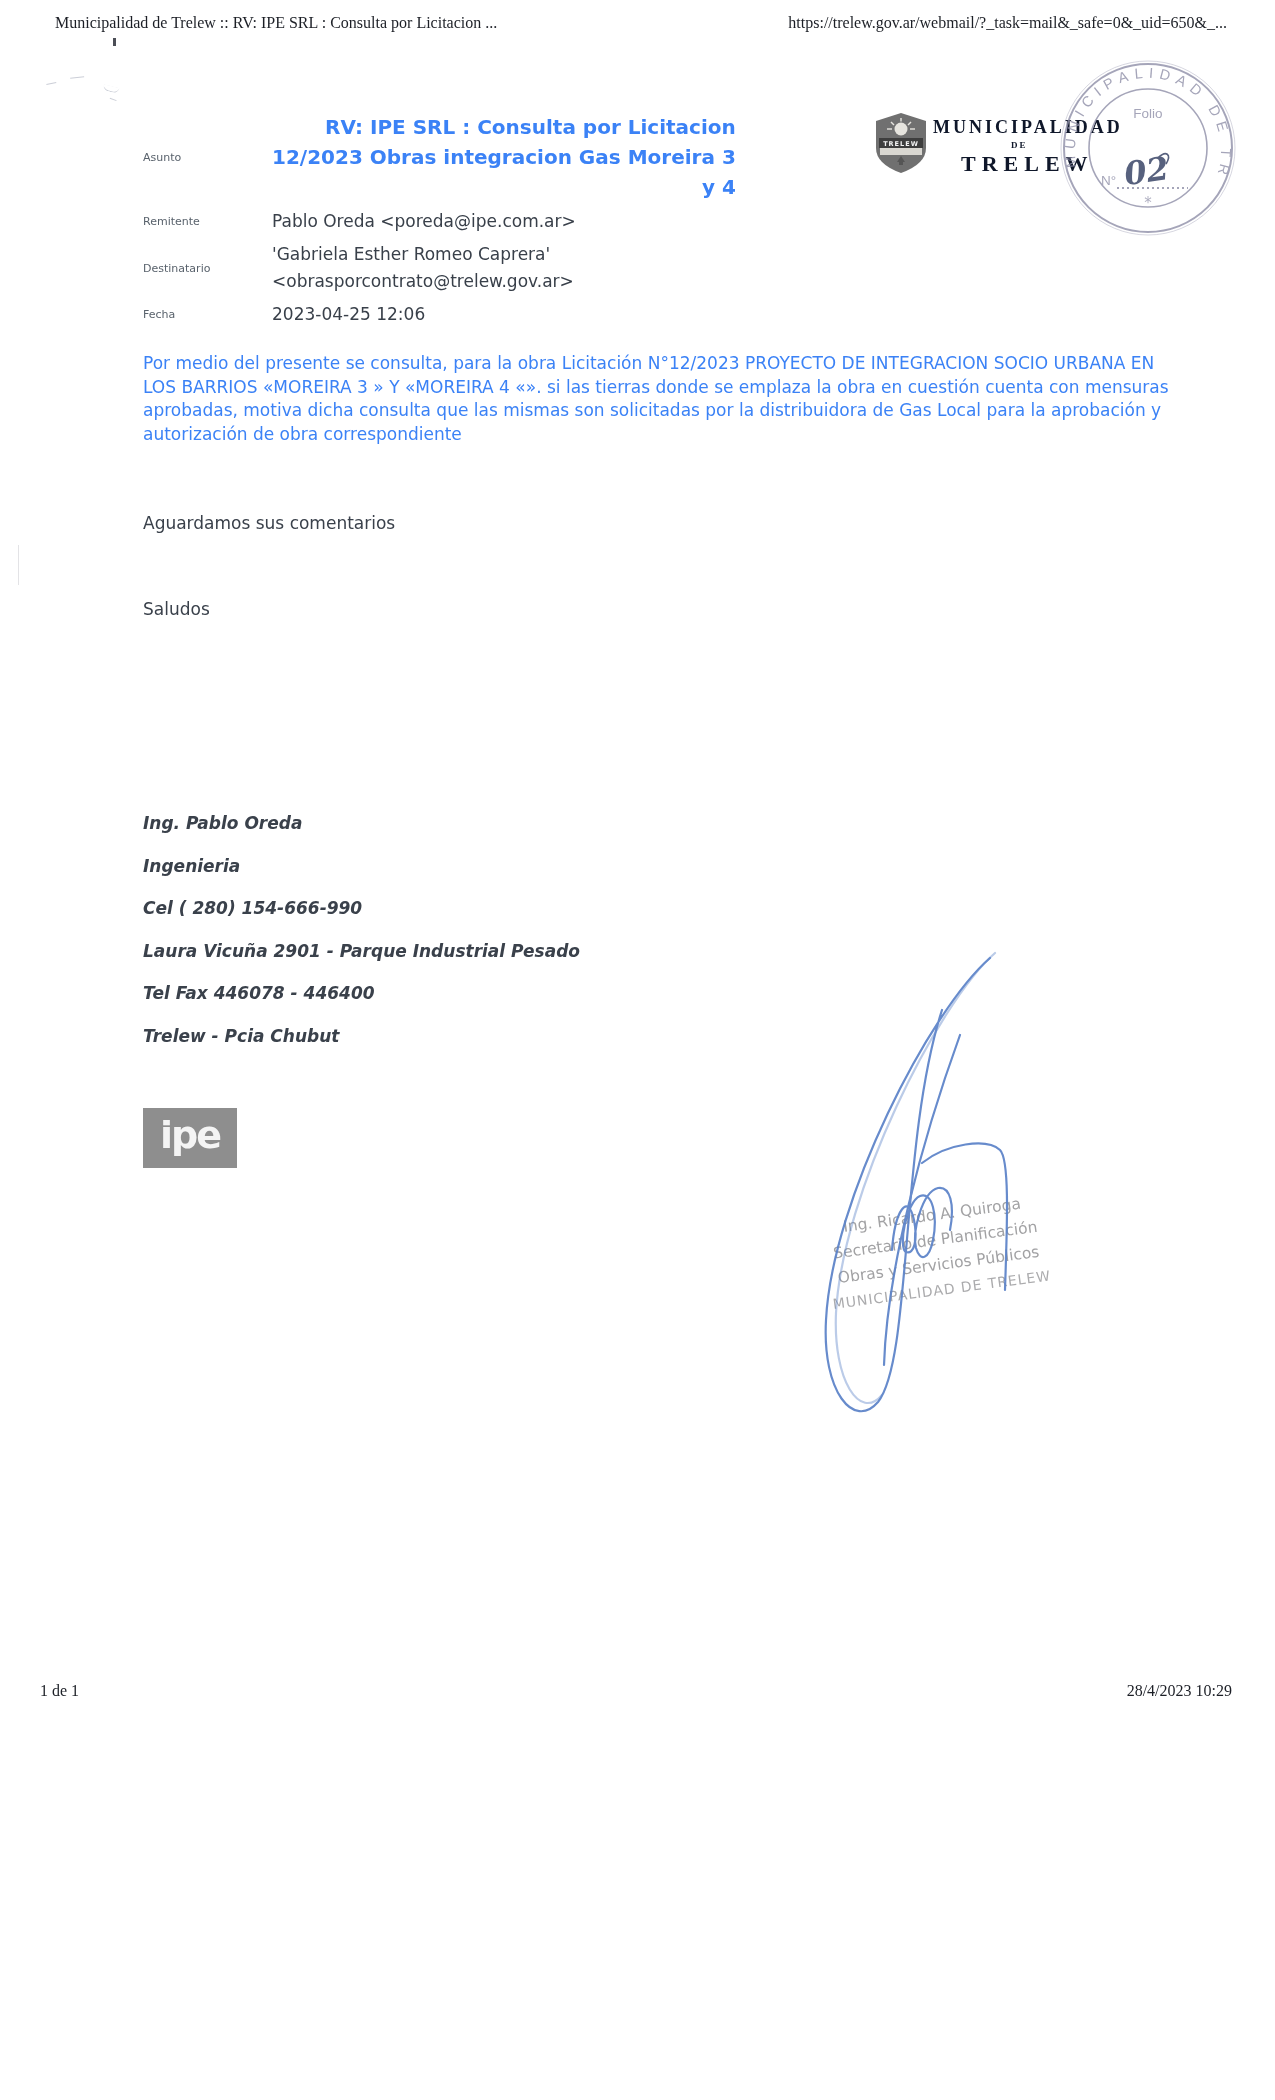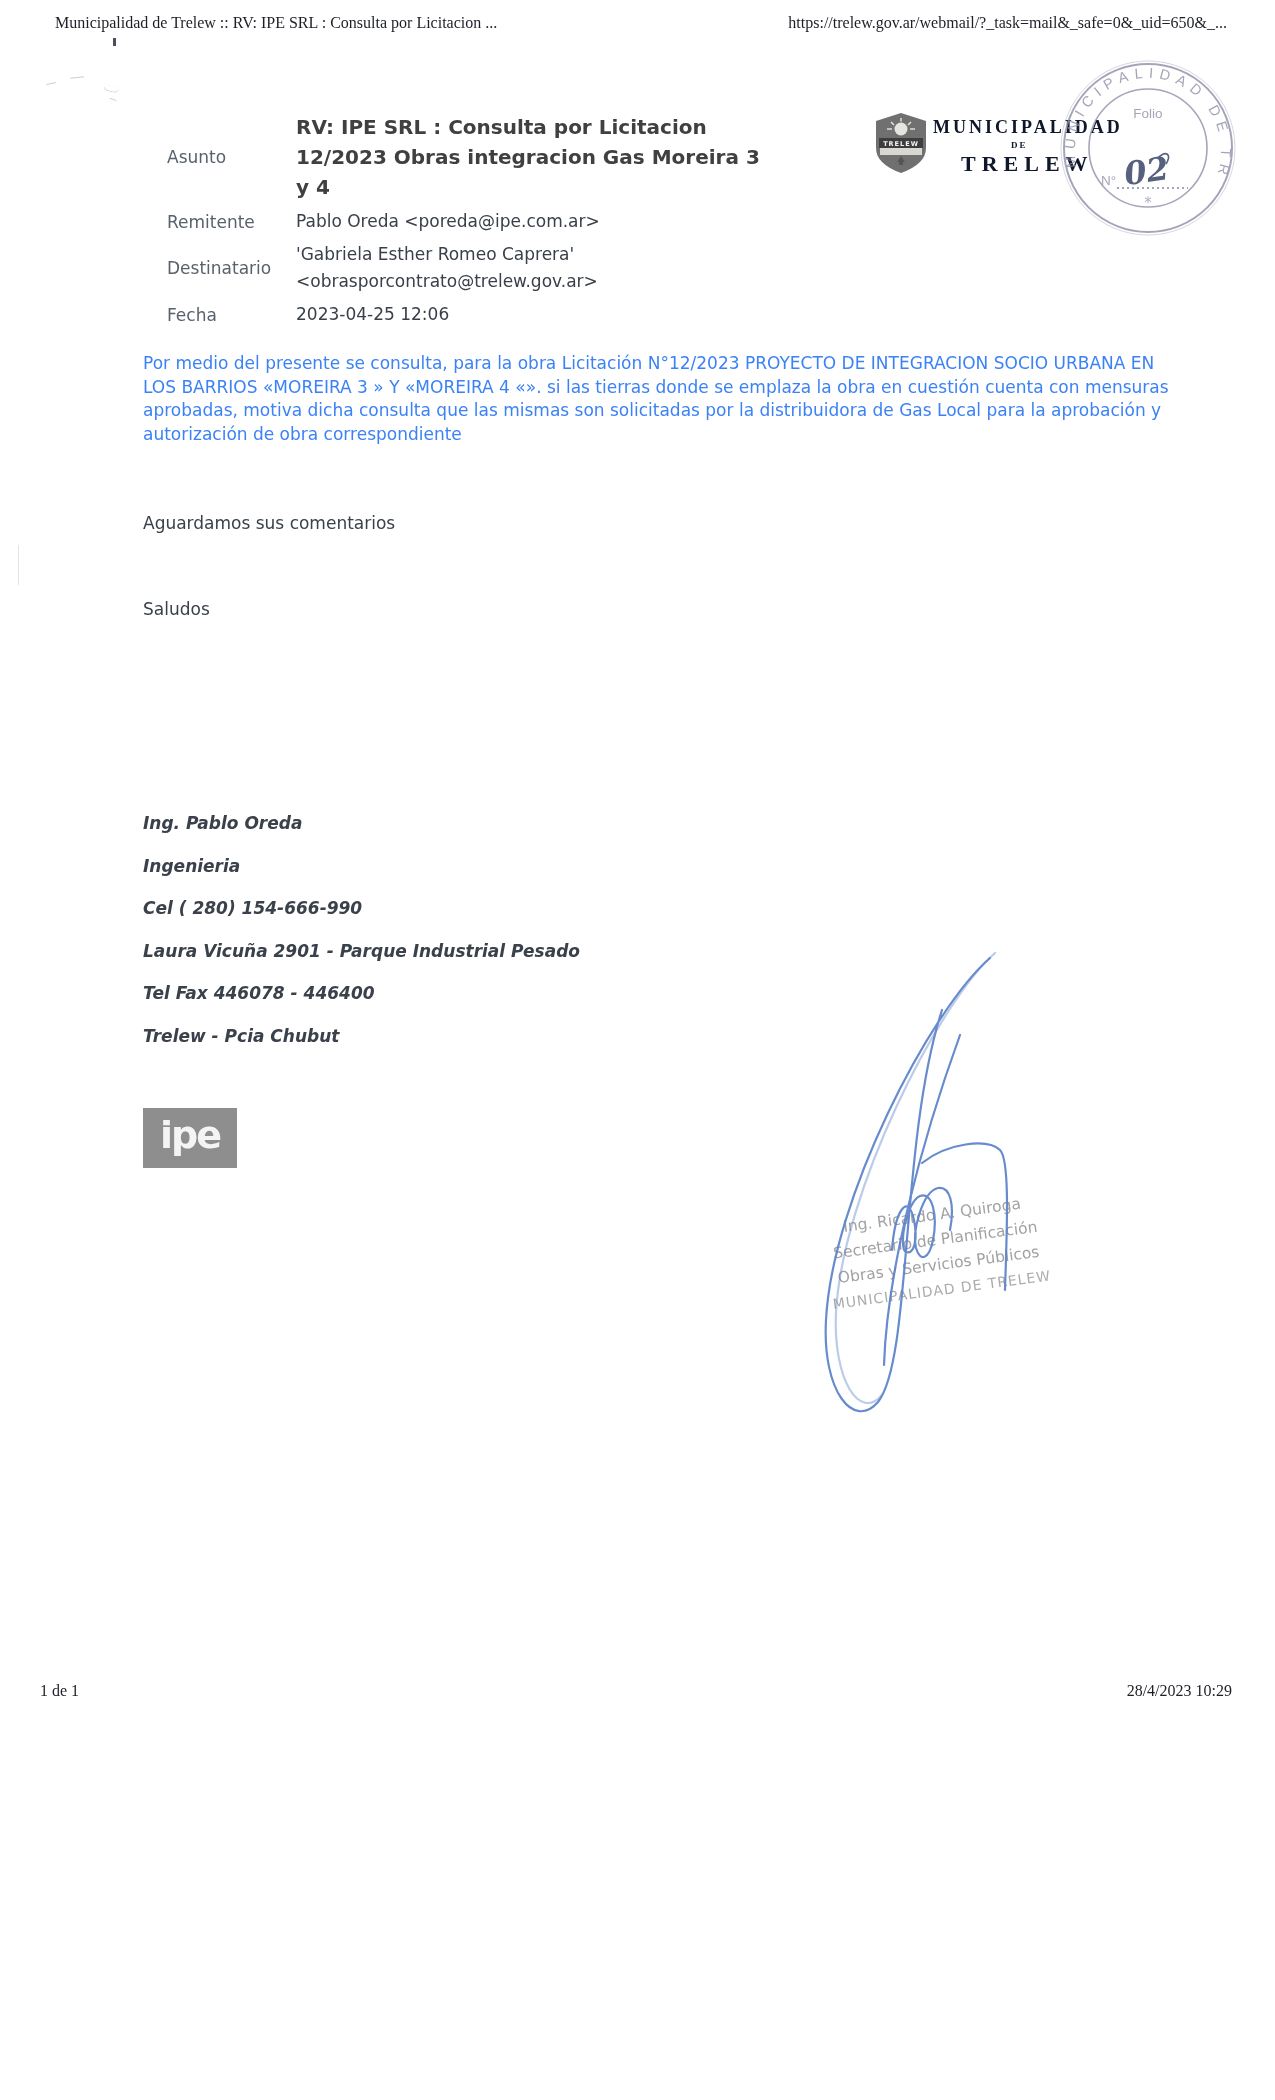--- a/index.html
+++ b/index.html
@@ -14,23 +14,23 @@
   .print-footer-right { position:absolute; right:43px; top:1682px; font-family:"Liberation Serif", serif; font-size:16px; color:#1c1f26; }
 
   
   .scan-mark { position:absolute; opacity:.45; border-bottom:1px solid #8b93a6; }
   .scan-tick { position:absolute; left:113px; top:38px; width:3px; height:8px; background:#2c2f38; opacity:.85; }
   .scan-line { position:absolute; left:18px; top:545px; width:1px; height:40px; background:#e3e3e6; }
 
   
   .fields { position:absolute; left:143px; top:112px; width:620px; }
   .frow { display:flex; align-items:center; }
-  .flabel { width:129px; flex:0 0 129px; font-size:17px; color:#59626c;margin-left:24px; }
+  .flabel { width:129px; flex:0 0 129px; font-size:11px; color:#59626c; }
   .fvalue { font-size:17px; color:#39404a; line-height:27px; }
-  .subject-line { display:block; font-size:20px; line-height:30px; font-weight:bold; color:#404040; }
+  .subject-line { display:block; font-size:20px; line-height:30px; font-weight:bold; color:#3b82f6;text-align:right; }
   .row-gap { margin-top:6px; }
 
   
   .body-par { position:absolute; left:143px; top:352px; width:1026px; font-size:17px; line-height:23.6px; color:#3b82f6; }
   .body-line-a { position:absolute; left:143px; top:513px; font-size:17px; color:#3a414b; }
   .body-line-b { position:absolute; left:143px; top:599px; font-size:17px; color:#3a414b; }
 
   
   .sig-block { position:absolute; left:143px; top:802px; font-size:17px; font-weight:bold; font-style:italic;
                color:#3a414b; line-height:42.5px; }

